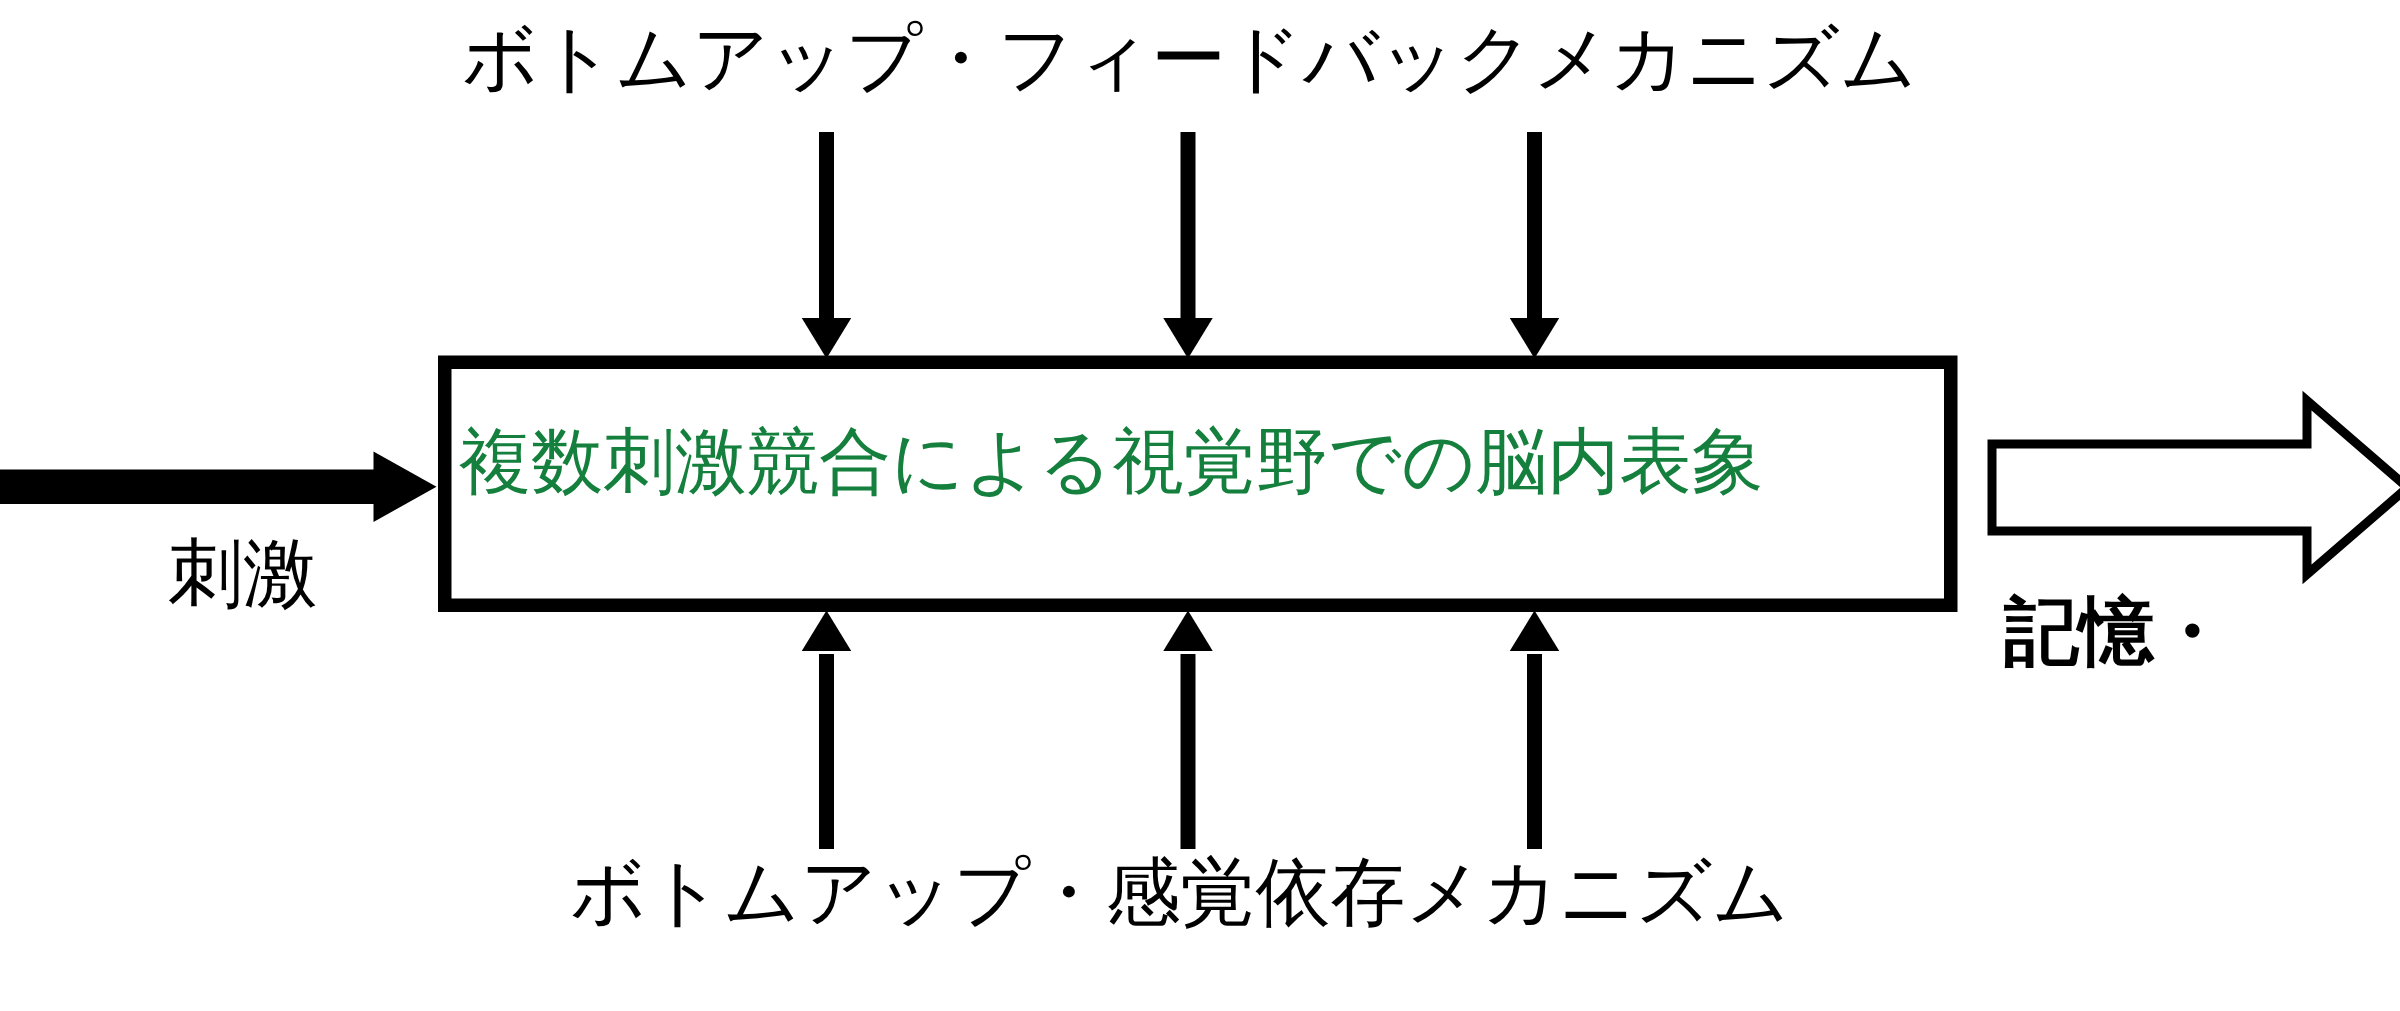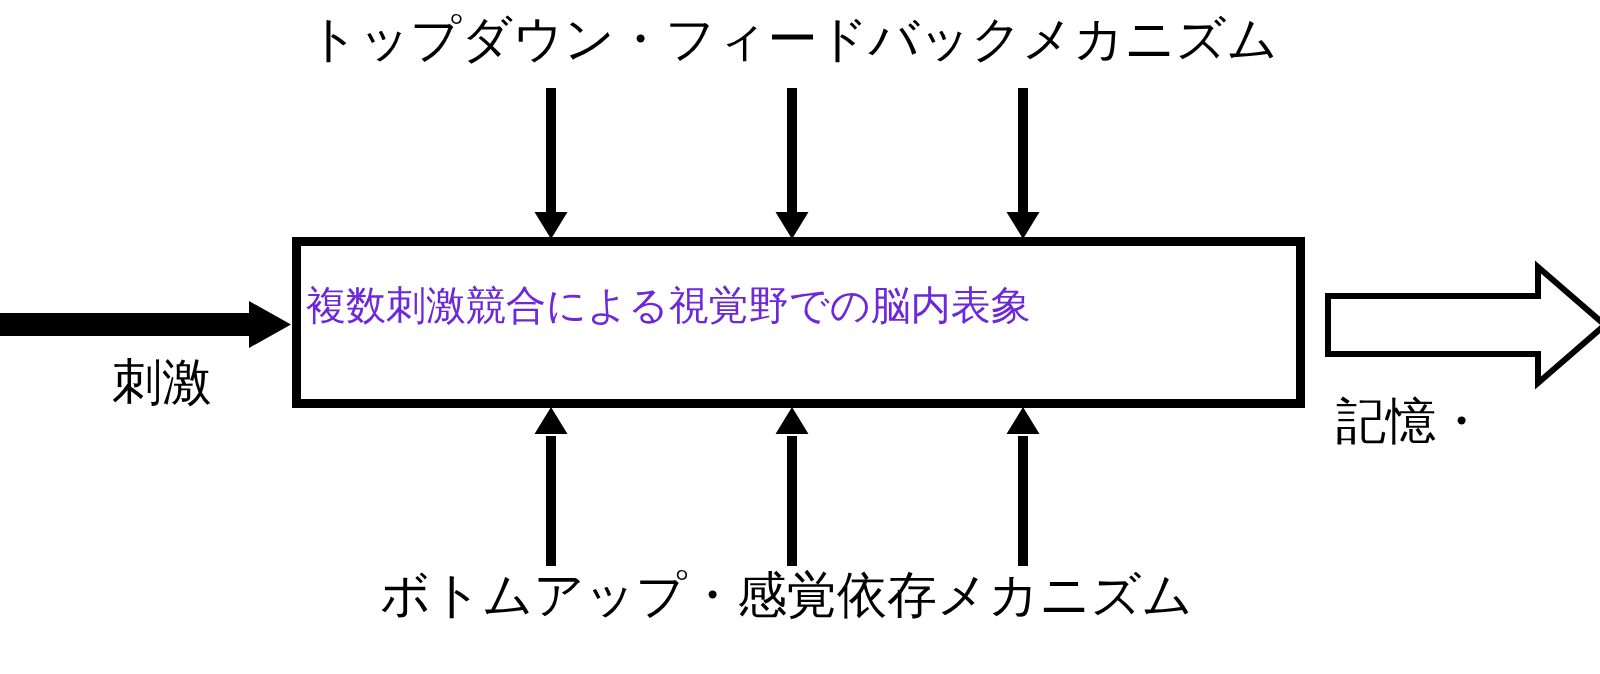--- a/index.html
+++ b/index.html
@@ -46,28 +46,29 @@
   #label-stimulus {
     left: 112px;
     top: 357px;
     font-size: 50px;
   }
   #label-output {
     left: 1336px;
     top: 392px;
     font-size: 50px;
     line-height: 1.18;
+    font-weight: bold;
   }
   #box-text {
     position: absolute;
     left: 306px;
     top: 285px;
     width: 980px;
-    font-size: 40px;
-    color: #6d28d9;
+    font-size: 48px;
+    color: #15803d;
     white-space: nowrap;
     line-height: 1.0;
   }
 </style>
 </head>
 <body>
 
 <div id="stage">
 
   <svg class="svg-layer" viewBox="0 0 1600 674" xmlns="http://www.w3.org/2000/svg">
@@ -108,21 +109,21 @@
       <rect x="0" y="313" width="252" height="23" fill="#000000"></rect>
       <polygon points="291,324.5 249,301 249,348" fill="#000000"></polygon>
     </g>
 
     <g>
       <polygon points="1328,296 1538,296 1538,267 1605,325 1538,383 1538,354 1328,354" fill="#ffffff" stroke="#000000" stroke-width="6" stroke-linejoin="miter"></polygon>
     </g>
 
   </svg>
 
-  <div class="label" id="label-top">トップダウン・フィードバックメカニズム</div>
+  <div class="label" id="label-top">ボトムアップ・フィードバックメカニズム</div>
 
   <div id="box-text">複数刺激競合による視覚野での脳内表象</div>
 
   <div class="label" id="label-bottom">ボトムアップ・感覚依存メカニズム</div>
 
   <div class="label" id="label-stimulus">刺激</div>
 
   <div class="label" id="label-output">
     <div>記憶・</div>
   </div>

